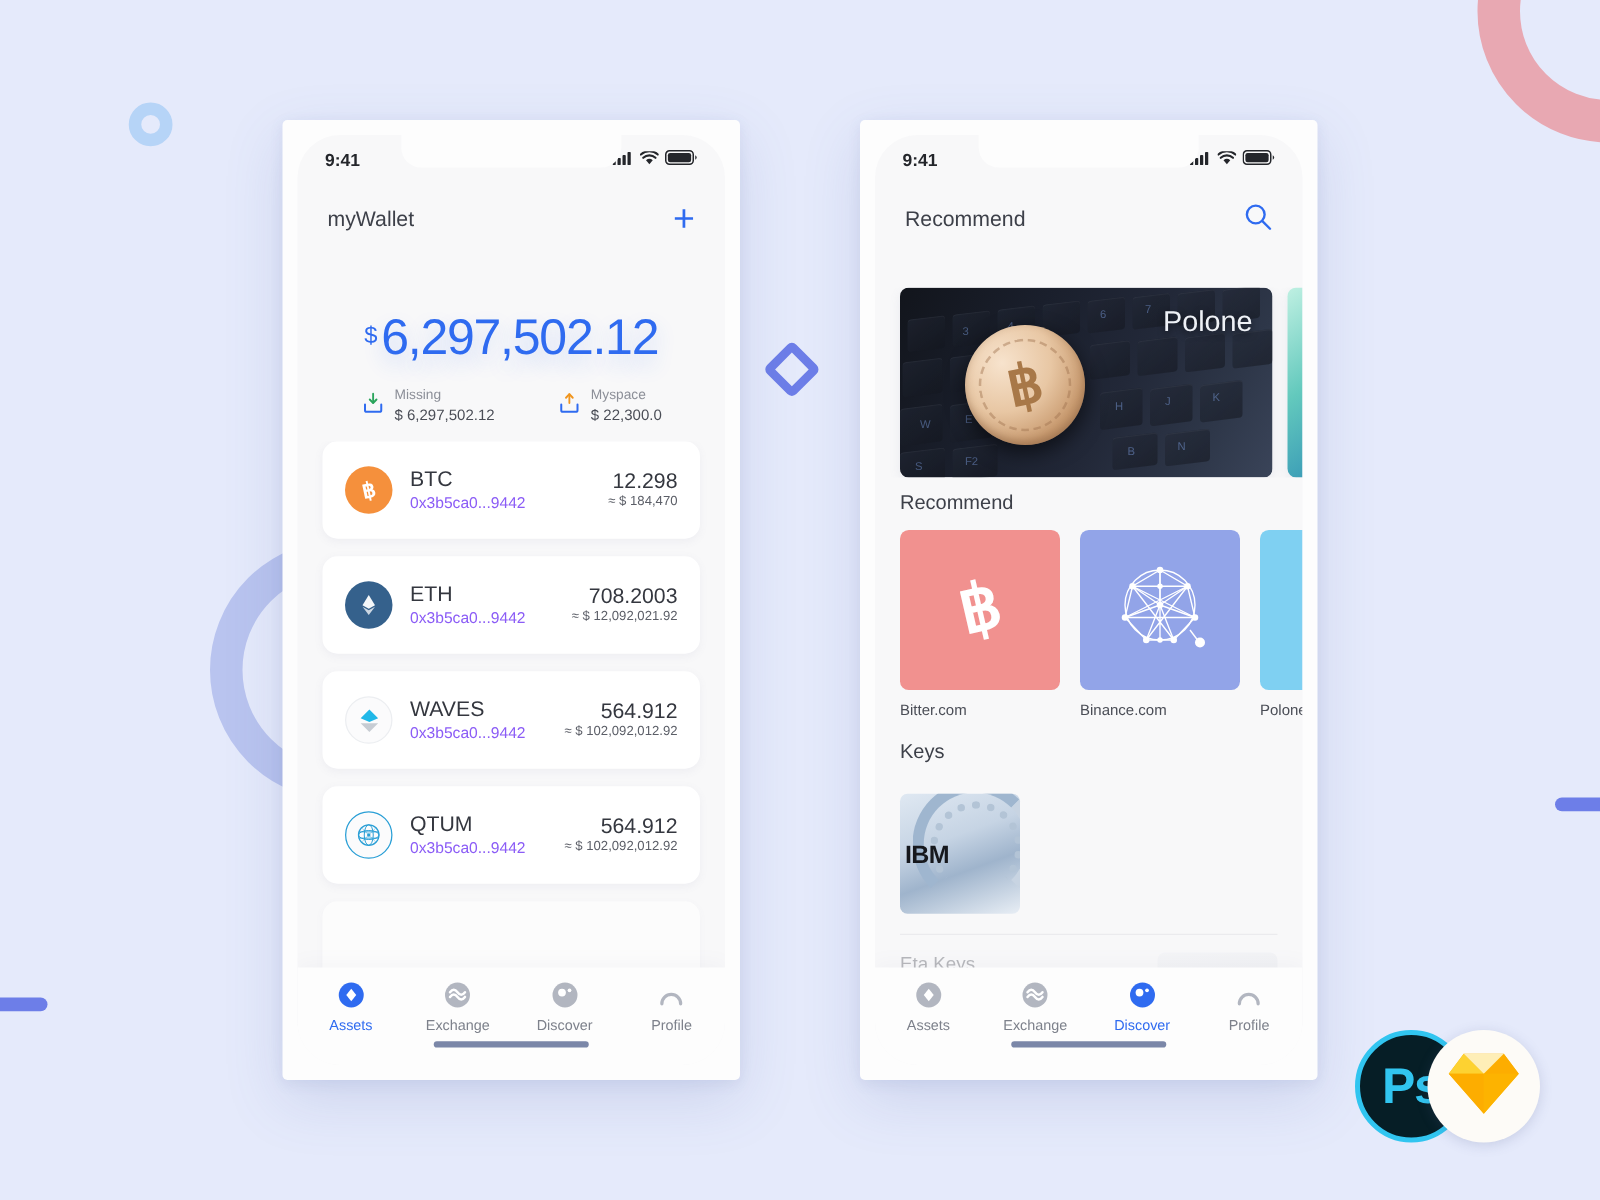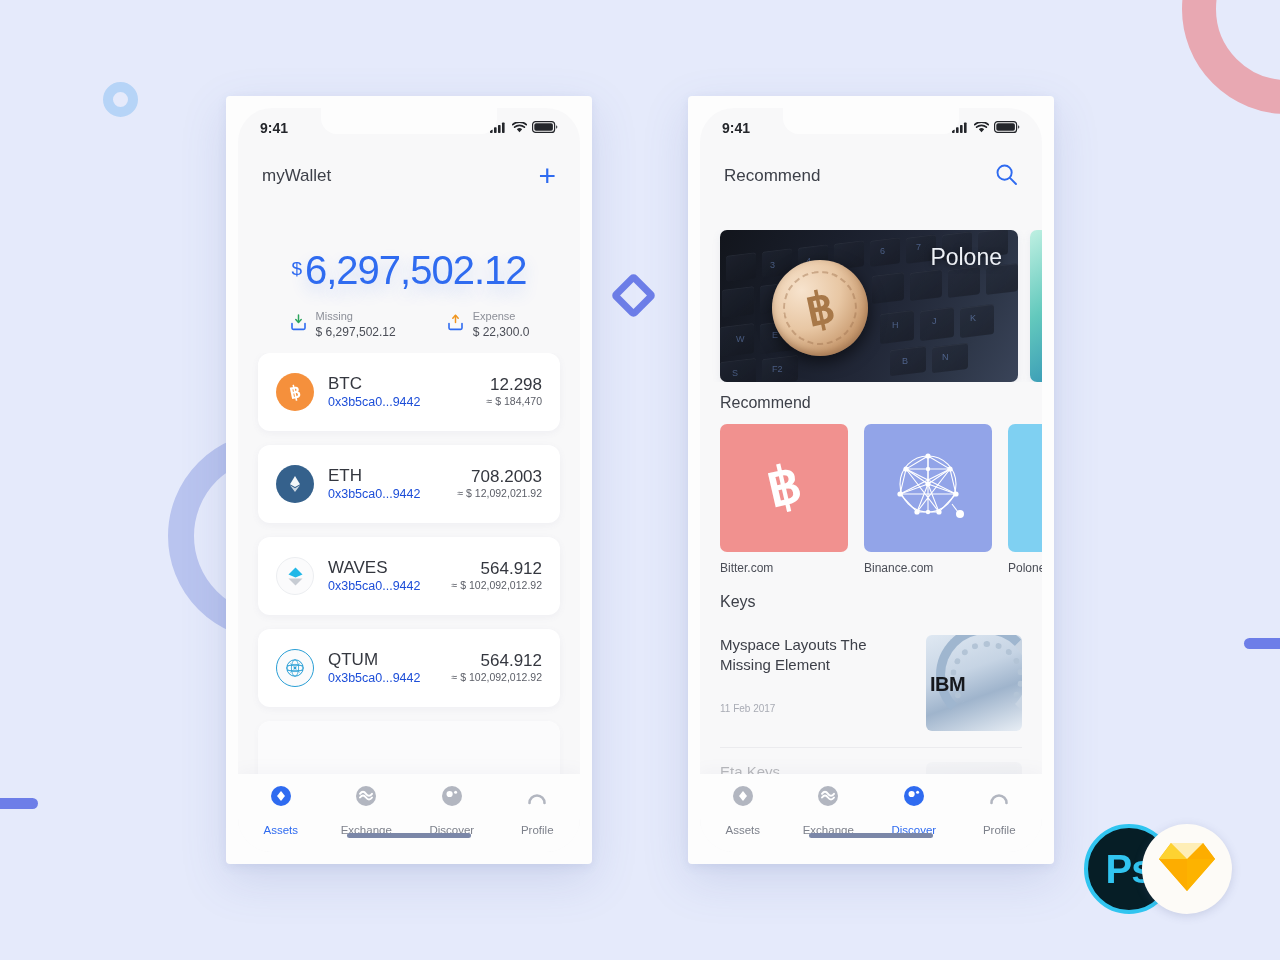--- a/index.html
+++ b/index.html
@@ -147,38 +147,38 @@
     padding: 0 18px;
     box-shadow: 0 2px 7px rgba(110,120,160,.07);
   }
   .asset-icon {
     width: 38px; height: 38px; border-radius: 50%;
     flex-shrink: 0; margin-right: 14px;
     display: flex; align-items: center; justify-content: center;
   }
   .asset-names { flex: 1; min-width: 0; }
   .asset-symbol { font-size: 17px; color: #34373f; line-height: 1.15; }
-  .asset-address { font-size: 12.5px; color: #1d4ed8; line-height: 1.3; }
+  .asset-address { font-size: 12.5px; color: #8b5cf6; line-height: 1.3; }
   .asset-values { text-align: right; }
   .asset-amount { font-size: 17px; color: #34373f; line-height: 1.15; }
   .asset-fiat { font-size: 10.5px; color: #5b5e67; line-height: 1.4; }
 
   
   .tabbar {
     position: absolute; left: 0; bottom: 0; width: 100%;
     height: 78px;
     background: #fdfdfd;
     display: flex; align-items: flex-start;
     padding-top: 11px;
     z-index: 6;
     box-shadow: 0 -4px 14px rgba(120,130,170,.055);
   }
   .tab {
     flex: 1; display: flex; flex-direction: column;
-    align-items: center; gap: 13px; cursor: pointer;
+    align-items: center; gap: 3px; cursor: pointer;
   }
   .tab-label { font-size: 11.5px; color: #7d818b; }
   .tab.active .tab-label { color: #2f6bf0; }
   .home-indicator {
     position: absolute; left: 50%; transform: translateX(-50%);
     bottom: 14px; width: 124px; height: 5px;
     border-radius: 3px; background: #7b87a8;
   }
 
   
@@ -353,21 +353,21 @@
         </div>
         <div class="flow-item">
           <span>
             <svg width="19" height="19" viewBox="0 0 19 19">
               <path d="M9.5 9.4 v-7" stroke="#f0951e" stroke-width="1.5" stroke-linecap="round"></path>
               <path d="M6.8 5.2 L9.5 2.3 L12.2 5.2" stroke="#f0951e" stroke-width="1.5" fill="none" stroke-linecap="round" stroke-linejoin="round"></path>
               <path d="M3 10.5 v4.6 a1.3 1.3 0 0 0 1.3 1.3 h10.4 a1.3 1.3 0 0 0 1.3-1.3 v-4.6" stroke="#2f6bf0" stroke-width="1.6" fill="none" stroke-linecap="round"></path>
             </svg>
           </span>
           <div class="flow-text">
-            <div class="flow-label">Expense</div>
+            <div class="flow-label">Myspace</div>
             <div class="flow-value">$ 22,300.0</div>
           </div>
         </div>
       </div>
     </div>
 
     <div class="asset-list">
 
       <div class="asset-card">
         <div class="asset-icon" style="background:#f5903c;">
@@ -623,24 +623,20 @@
           
         </div>
         <div class="rec-label">Polone</div>
       </div>
     </div>
 
     <div class="section-title" id="news-title">Keys</div>
 
     <div class="news-list">
       <div class="news-item">
-        <div class="news-text">
-          <div class="news-headline">Myspace Layouts The Missing Element</div>
-          <div class="news-date">11 Feb 2017</div>
-        </div>
         <div class="news-thumb" id="thumb-myspace">
           <div class="ring-arc"></div>
           <div class="ring-arc2"></div>
           <div class="ibm-logo">IBM</div>
         </div>
       </div>
       <div class="news-item faded">
         <div class="news-text">
           <div class="news-headline">Eta Keys</div>
         </div>

